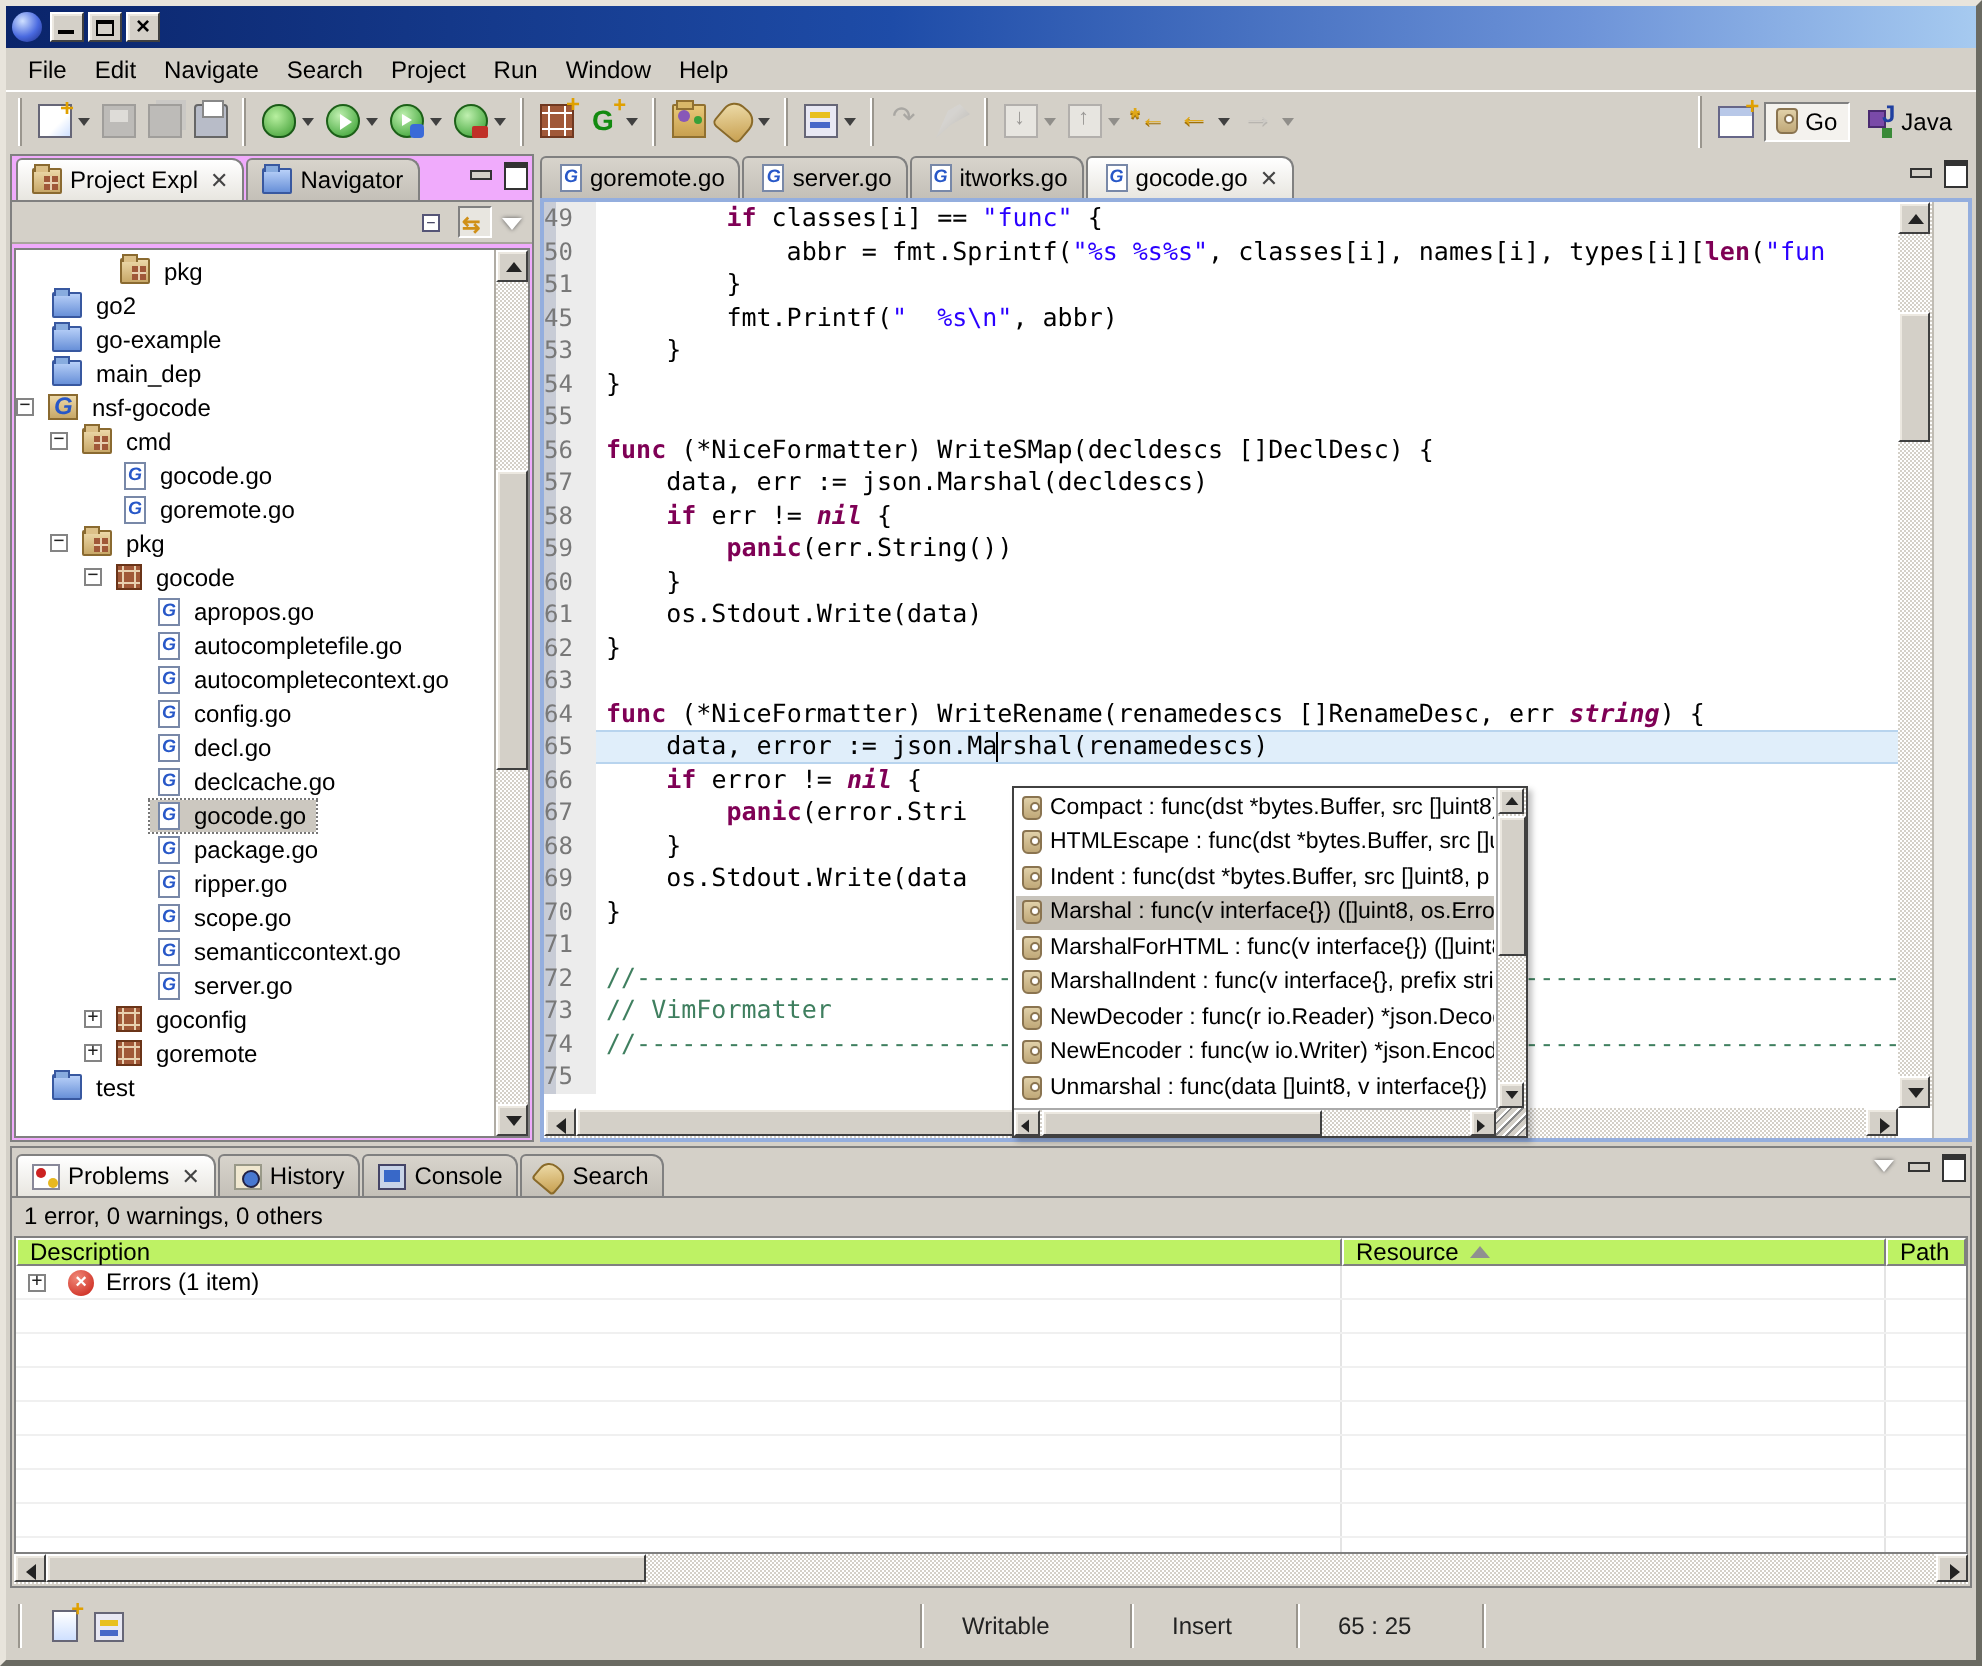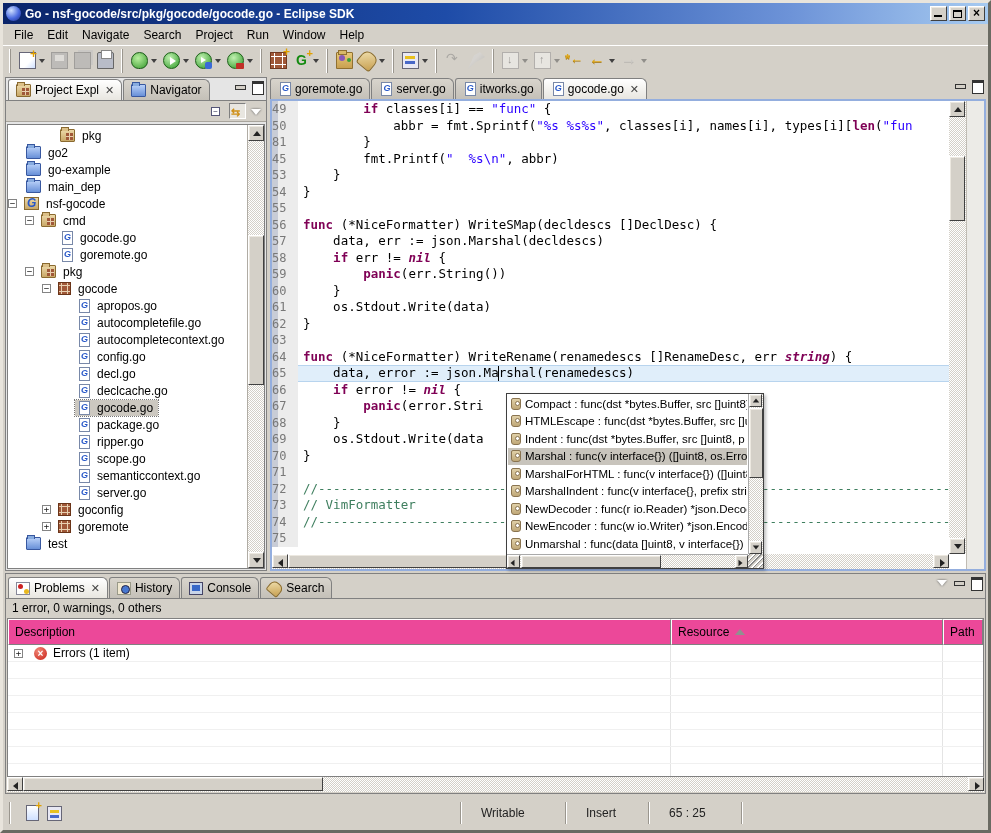--- a/index.html
+++ b/index.html
@@ -111,21 +111,21 @@
   .minmax { position:absolute; right:3px; top:3px; display:flex; gap:5px; align-items:center; }
   .mm { width:12px; height:11px; position:relative; }
   .mm-min:after { content:""; position:absolute; left:1px; top:4px; width:9px; height:3px; border:1px solid #333; background:#d4d0c8; }
   .mm-max:after { content:""; position:absolute; left:1px; top:0; width:10px; height:10px; border:1px solid #333; border-top-width:3px; background:#fff; }
   .mm-menu:after { content:""; position:absolute; left:1px; top:3px; width:0; height:0;
       border-left:5px solid transparent; border-right:5px solid transparent; border-top:6px solid #fff; }
   .mm-menu { filter:drop-shadow(0 0 1px #555); }
 
   
   .explorer { position:absolute; left:2px; top:74px; width:262px; height:494px;
-              border:1px solid #808080; background:#e5e5e5; }
+              border:1px solid #808080; background:#f0abfc; }
   .explorer .view-tabs { padding-left:2px; }
   .view-toolbar { height:22px; border-bottom:1px solid #a8a49c; border-top:1px solid #808080;
                   background:#d4d0c8; display:flex; justify-content:flex-end; align-items:center; gap:4px; padding-right:4px; }
   .vt-icon { width:17px; height:16px; position:relative; border:1px solid transparent; }
   .vt-icon.pressed { background:#e8e6e0; border-color:#808080 #fff #fff #808080; }
   .collapse-all-g { position:absolute; left:2px; top:3px; width:9px; height:9px; border:1px solid #557;
       background:#fff; font-size:8px; line-height:7px; text-align:center; color:#335; }
   .link-g { position:absolute; left:1px; top:2px; color:#d09018; font-weight:bold; font-size:11px; }
   .tree-wrap { position:absolute; left:1px; top:46px; right:1px; bottom:1px; background:#fff;
                border:1px solid #808080; overflow:hidden; }
@@ -224,21 +224,21 @@
   .vtab .bticon { width:14px; height:13px; position:relative; }
   .bt-problems { background:#fff; border:1px solid #889; }
   .bt-problems:after { content:""; position:absolute; left:1px; top:1px; width:5px; height:5px; border-radius:50%; background:#cc2222; box-shadow:6px 5px 0 #e8b820; }
   .bt-history { background:#f0e8d0; border:1px solid #998; }
   .bt-history:after { content:""; position:absolute; left:3px; top:2px; width:7px; height:7px; border-radius:50%; background:#4878d0; border:1px solid #224; }
   .bt-console { background:#c8d4e8; border:1px solid #446; }
   .bt-console:after { content:""; position:absolute; left:2px; top:2px; width:8px; height:6px; background:#3868c8; }
   .bt-search { background:linear-gradient(135deg,#f0e0b0,#c8a050); border:1px solid #8a6a28; border-radius:6px 6px 2px 2px; transform:rotate(40deg); width:10px; }
   .summary { height:18px; font-size:12px; padding:2px 6px; border-top:1px solid #808080; background:#d4d0c8; }
   .ptable { position:absolute; left:1px; top:44px; right:1px; bottom:16px; background:#fff; border:1px solid #808080; overflow:hidden; }
-  .thead { display:flex; height:26px; background:#ec4899; font-size:12px; }
+  .thead { display:flex; height:14px; background:#bef264; font-size:12px; }
   .th { border:1px solid; border-color:#fff #808080 #808080 #fff; padding:1px 6px; display:flex; align-items:center; gap:6px; }
   .th-desc { width:663px; } .th-res { width:272px; } .th-path { flex:1; }
   .sort-up { width:0; height:0; border-left:5px solid transparent; border-right:5px solid transparent; border-bottom:6px solid #909090; }
   .prow { display:flex; align-items:center; height:17px; font-size:12px; border-bottom:1px solid #f0f0f0; position:relative; }
   .prow .cell-desc { width:663px; display:flex; align-items:center; gap:6px; padding-left:6px; height:100%; border-right:1px solid #e4e4e4; }
   .prow .cell-res { width:272px; height:100%; border-right:1px solid #e4e4e4; }
   .err-icon { width:13px; height:13px; border-radius:50%; background:radial-gradient(circle at 35% 30%,#f08878,#c81e14); 
               color:#fff; font-size:10px; font-weight:bold; text-align:center; line-height:13px; }
   .bot-hscroll { position:absolute; left:1px; bottom:1px; right:1px; height:15px; background:#fff;
     background-image:linear-gradient(45deg,#d4d0c8 25%,transparent 25%,transparent 75%,#d4d0c8 75%),
@@ -255,21 +255,20 @@
   .st-icon2 { width:15px; height:15px; background:#e8e8f4; border:1px solid #667; position:relative; margin-left:8px; }
   .st-icon2:after { content:""; position:absolute; left:2px; top:3px; width:9px; height:3px; background:#e8c020; box-shadow:0 5px 0 #4868c8; }
 </style>
 </head>
 <body>
 
 <div class="window">
 
   <div class="titlebar">
     <span class="app-icon"></span>
-    <span class="title-text">Go - nsf-gocode/src/pkg/gocode/gocode.go - Eclipse SDK</span>
     <span class="win-btns">
       <span class="win-btn">
           <span class="g-min"></span>
         </span>
       <span class="win-btn">
           <span class="g-max"></span>
         </span>
       <span class="win-btn">
           <span class="g-close">×</span>
         </span>
@@ -369,20 +368,31 @@
           <span class="tb-btn">
             <span class="tbi tbi-back"></span>
             <span class="dd"></span>
           </span>
           <span class="tb-btn dis">
             <span class="tbi tbi-forward"></span>
             <span class="dd"></span>
           </span>
         </span>
       </span>
+    <div class="persp">
+      <span class="persp-open"></span>
+      <span class="persp-btn pressed">
+        <span class="tag-icon"></span>
+        <span>Go</span>
+      </span>
+      <span class="persp-btn">
+        <span class="java-icon"></span>
+        <span>Java</span>
+      </span>
+    </div>
   </div>
 
   <div class="explorer">
     <div class="view-tabs">
       <span id="exp-tabs-anchor" style="display:flex;align-items:flex-end;">
           <span class="vtab active">
             <span class="ti ti-pkgfolder"></span>
             <span>Project Expl</span>
             <span class="closex">✕</span>
           </span>
@@ -668,21 +678,21 @@
         </span>
       <span class="minmax">
         <span class="mm mm-min"></span>
         <span class="mm mm-max"></span>
       </span>
     </div>
     <div class="editor-body">
       <div class="code-viewport" id="code-vp">
         <div class="cl"><span class="ln">49</span><span class="ct"><span>        </span><span class="tok-k">if</span><span> classes[i] == </span><span class="tok-s">"func"</span><span> {</span></span></div>
           <div class="cl"><span class="ln">50</span><span class="ct"><span>            abbr = fmt.Sprintf(</span><span class="tok-s">"%s %s%s"</span><span>, classes[i], names[i], types[i][</span><span class="tok-k">len</span><span>(</span><span class="tok-s">"fun</span></span></div>
-          <div class="cl"><span class="ln">81</span><span class="ct"><span>        }</span></span></div>
+          <div class="cl"><span class="ln">51</span><span class="ct"><span>        }</span></span></div>
           <div class="cl"><span class="ln">45</span><span class="ct"><span>        fmt.Printf(</span><span class="tok-s">"  %s\n"</span><span>, abbr)</span></span></div>
           <div class="cl"><span class="ln">53</span><span class="ct"><span>    }</span></span></div>
           <div class="cl"><span class="ln">54</span><span class="ct"><span>}</span></span></div>
           <div class="cl"><span class="ln">55</span><span class="ct"></span></div>
           <div class="cl"><span class="ln">56</span><span class="ct"><span class="tok-k">func</span><span> (*NiceFormatter) WriteSMap(decldescs []DeclDesc) {</span></span></div>
           <div class="cl"><span class="ln">57</span><span class="ct"><span>    data, err := json.Marshal(decldescs)</span></span></div>
           <div class="cl"><span class="ln">58</span><span class="ct"><span>    </span><span class="tok-k">if</span><span> err != </span><span class="tok-ki">nil</span><span> {</span></span></div>
           <div class="cl"><span class="ln">59</span><span class="ct"><span>        </span><span class="tok-k">panic</span><span>(err.String())</span></span></div>
           <div class="cl"><span class="ln">60</span><span class="ct"><span>    }</span></span></div>
           <div class="cl"><span class="ln">61</span><span class="ct"><span>    os.Stdout.Write(data)</span></span></div>

